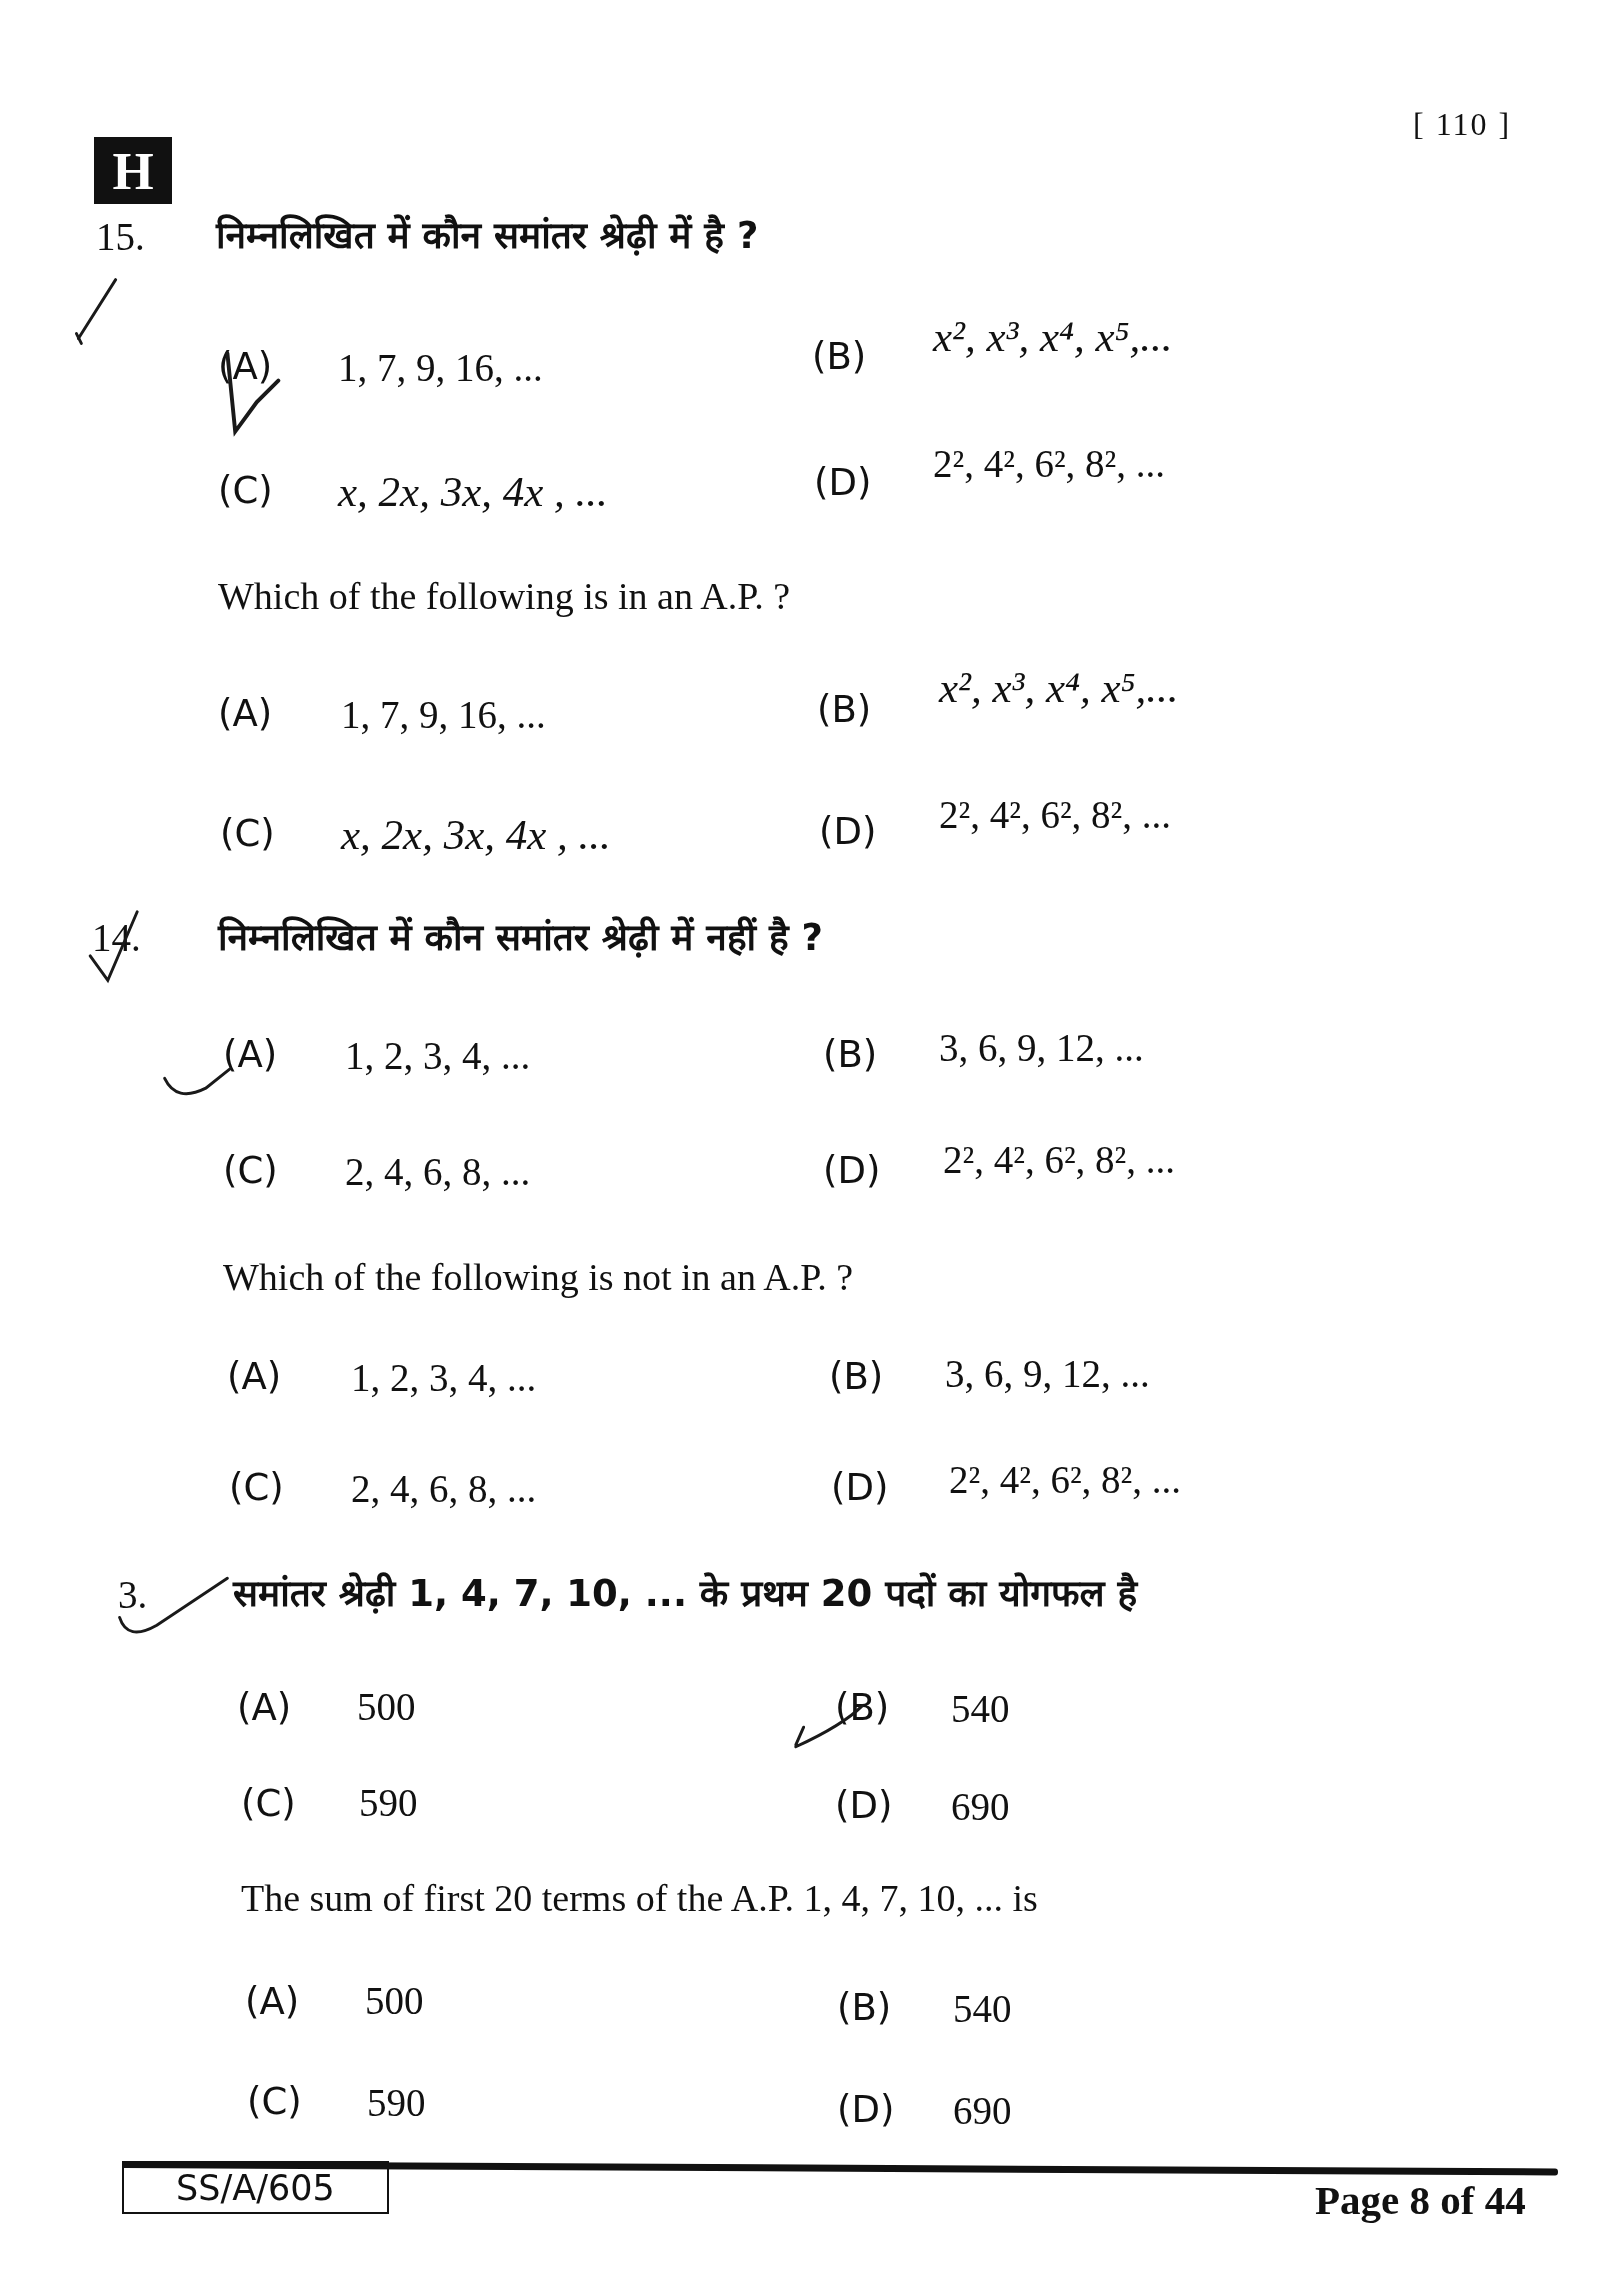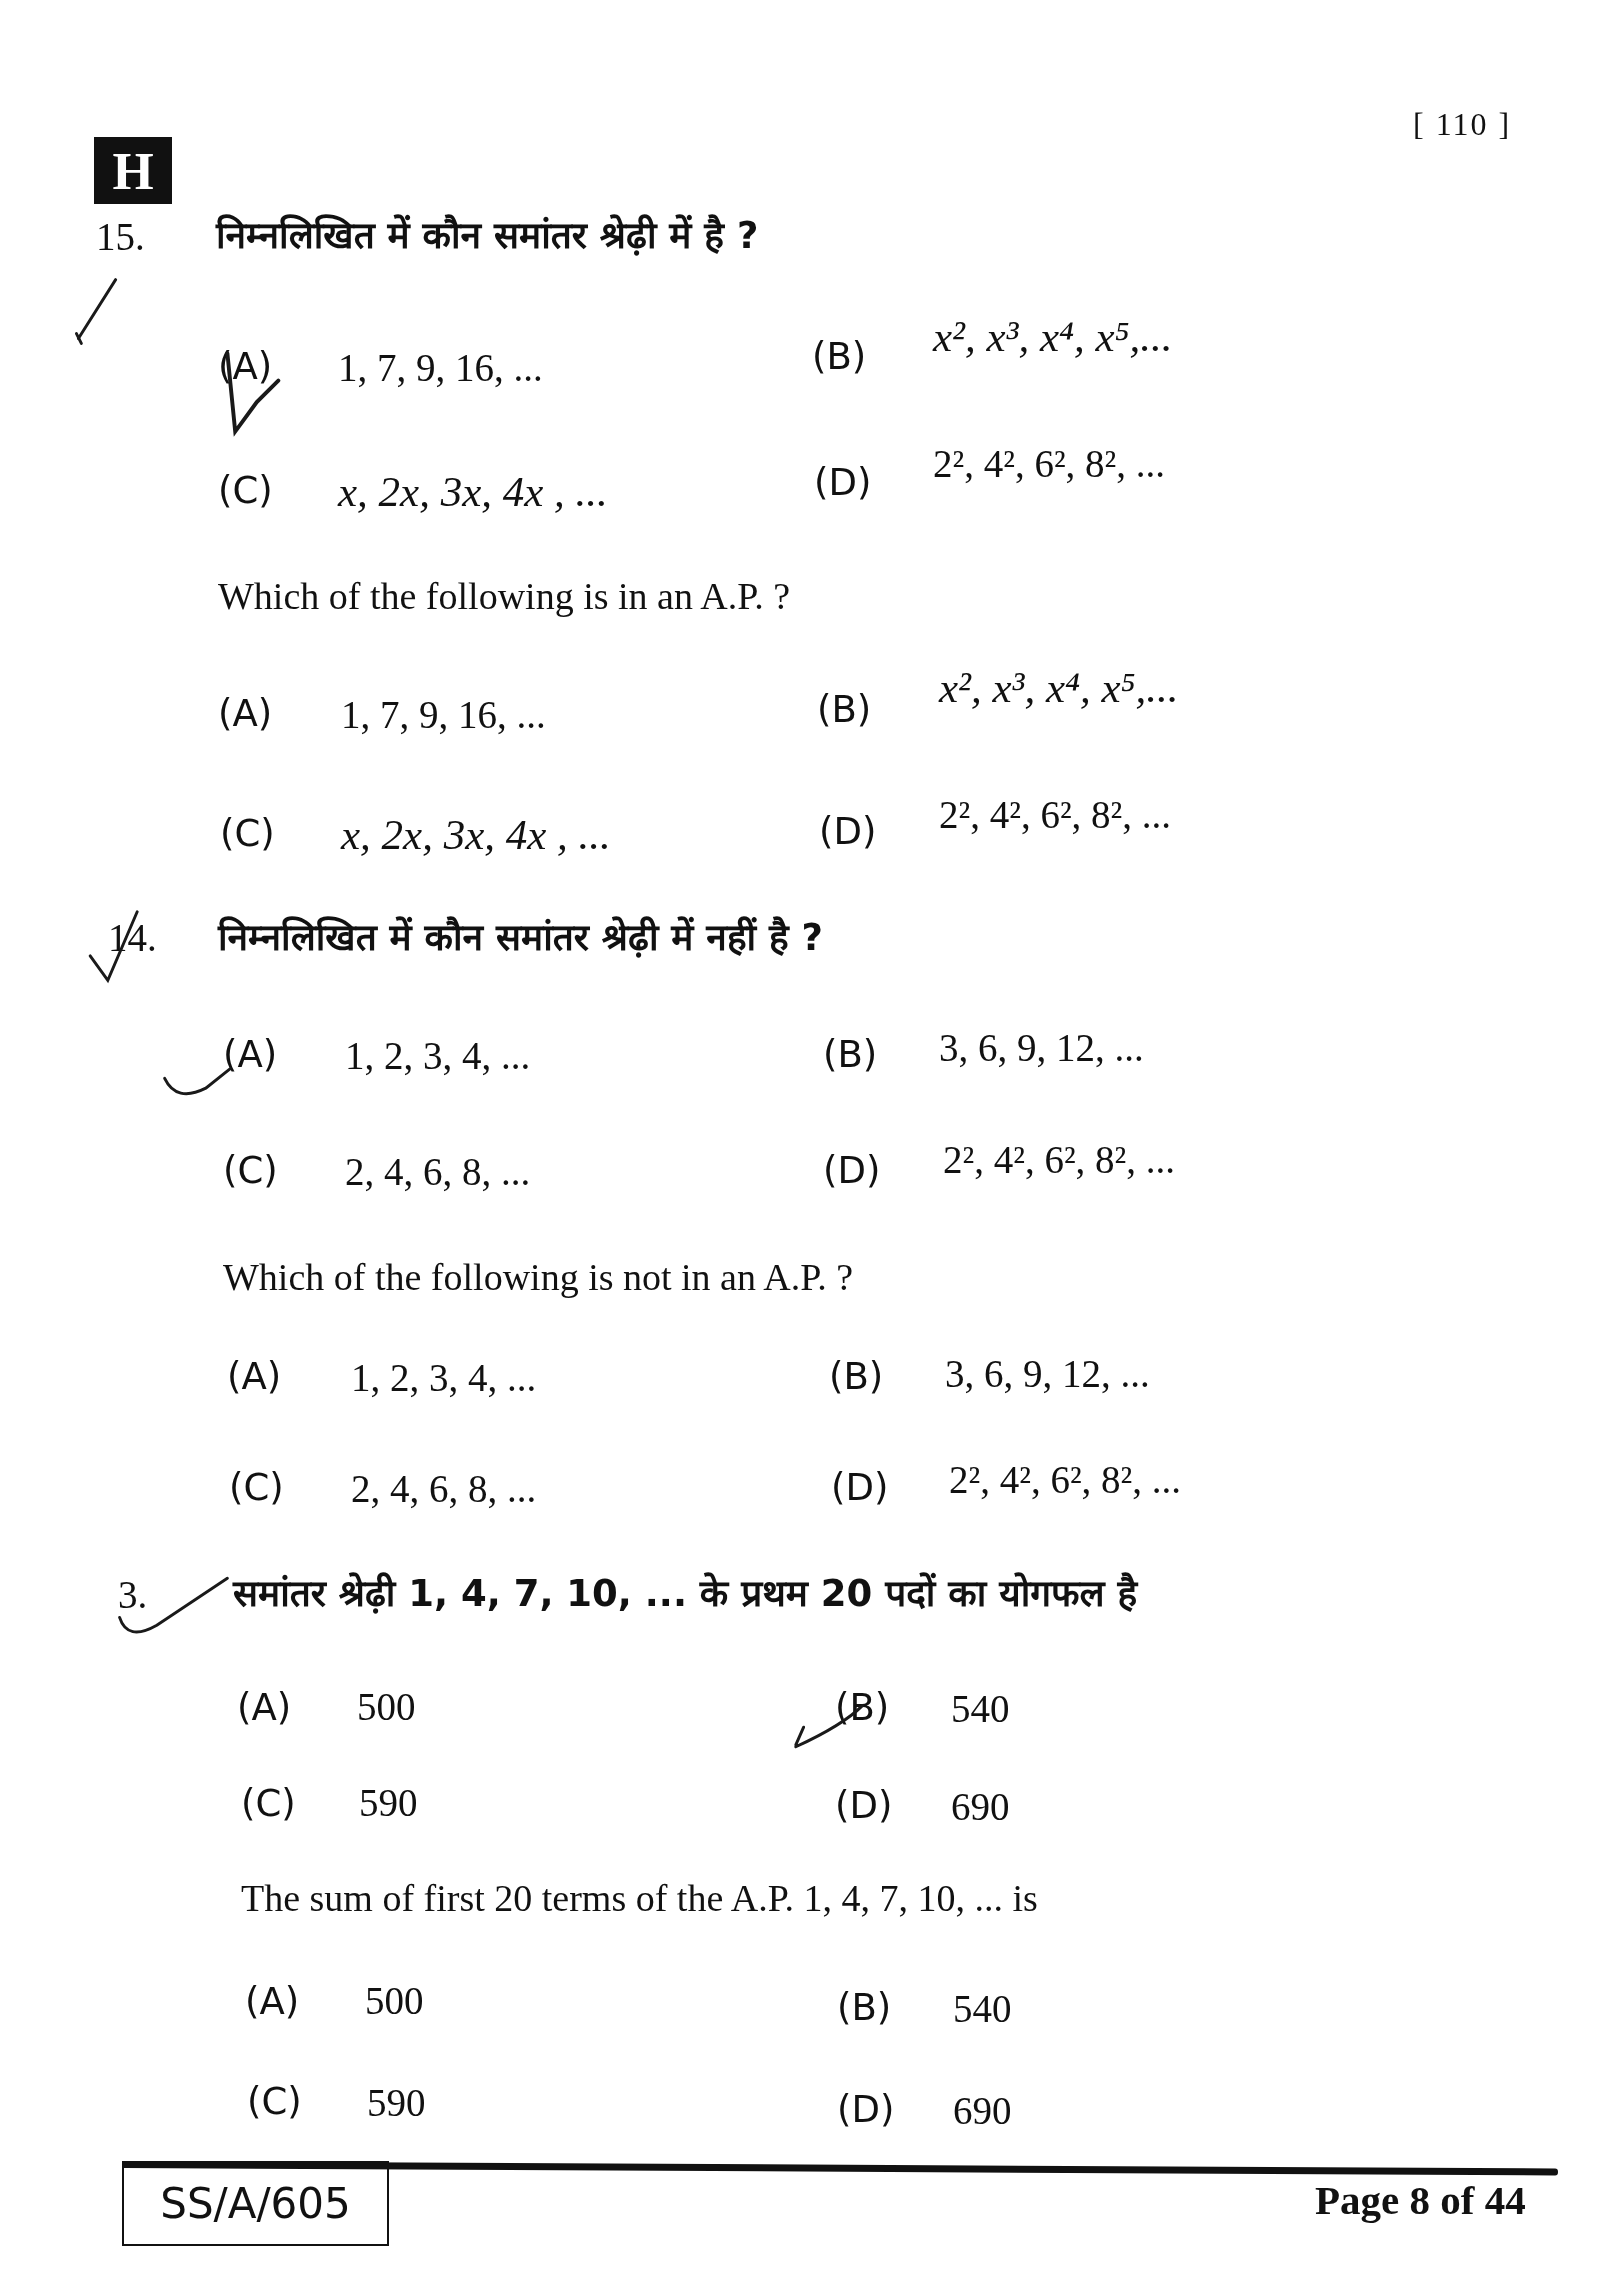--- a/index.html
+++ b/index.html
@@ -19,23 +19,23 @@
   .qtext-hi { font-size: 37px; font-family: "DejaVu Sans", sans-serif; font-weight: bold; }
   .qtext-en { font-size: 38px; font-family: Liberation Serif, serif; }
   .optlbl { font-size: 37px; font-family: "DejaVu Sans", sans-serif; }
   .optval { font-size: 39px; font-family: Liberation Serif, serif; }
   .optval.math { font-style: italic; font-family: "Liberation Serif", serif; font-size: 43px; }
   .footer-line {
     left: 122px; top: 2161px; width: 1436px; height: 6.9px; background: #111; border-radius: 2.9px;
     transform: rotate(0.3deg); transform-origin: left center;
   }
   .code-box {
-    left: 122px; top: 2161px; width: 267px; height: 85px; border: 2.9px solid #111;
+    left: 122px; top: 2161px; width: 267px; height: 53px; border: 2.9px solid #111;
     box-sizing: border-box; display: flex; align-items: center; justify-content: center;
-    font-size: 42px; font-family: "DejaVu Sans", sans-serif;
+    font-size: 35px; font-family: "DejaVu Sans", sans-serif;
   }
   .page-of { left: 1315px; top: 2176px; font-size: 41px; font-family: "Liberation Serif", serif; font-weight: bold; }
   .mark { position: absolute; pointer-events: none; }
 </style>
 </head>
 <body>
 
 <div class="abs h-badge">H</div>
 <div class="abs pageno">[ 110 ]</div>
 
@@ -55,21 +55,21 @@
 
 <div class="abs optlbl" style="left:218px; top:692px;">(A)</div>
 <div class="abs optval" style="left:341px; top:692px;">1, 7, 9, 16, ...</div>
 <div class="abs optlbl" style="left:817px; top:688px;">(B)</div>
 <div class="abs optval math" style="left:939px; top:663px;">x², x³, x⁴, x⁵,...</div>
 <div class="abs optlbl" style="left:220px; top:812px;">(C)</div>
 <div class="abs optval math" style="left:341px; top:810px;">x, 2x, 3x, 4x , ...</div>
 <div class="abs optlbl" style="left:819px; top:810px;">(D)</div>
 <div class="abs optval" style="left:939px; top:792px;">2², 4², 6², 8², ...</div>
 
-<div class="abs qnum" style="left:108px; top:915px;">14.</div>
+<div class="abs qnum" style="left:92px; top:915px;">14.</div>
 <div class="abs qtext-hi" style="left:218px; top:910px;">निम्नलिखित में कौन समांतर श्रेढ़ी में नहीं है ?</div>
 
 <div class="abs optlbl" style="left:223px; top:1033px;">(A)</div>
 <div class="abs optval" style="left:345px; top:1033px;">1, 2, 3, 4, ...</div>
 <div class="abs optlbl" style="left:823px; top:1033px;">(B)</div>
 <div class="abs optval" style="left:939px; top:1025px;">3, 6, 9, 12, ...</div>
 <div class="abs optlbl" style="left:223px; top:1149px;">(C)</div>
 <div class="abs optval" style="left:345px; top:1149px;">2, 4, 6, 8, ...</div>
 <div class="abs optlbl" style="left:823px; top:1149px;">(D)</div>
 <div class="abs optval" style="left:943px; top:1137px;">2², 4², 6², 8², ...</div>

